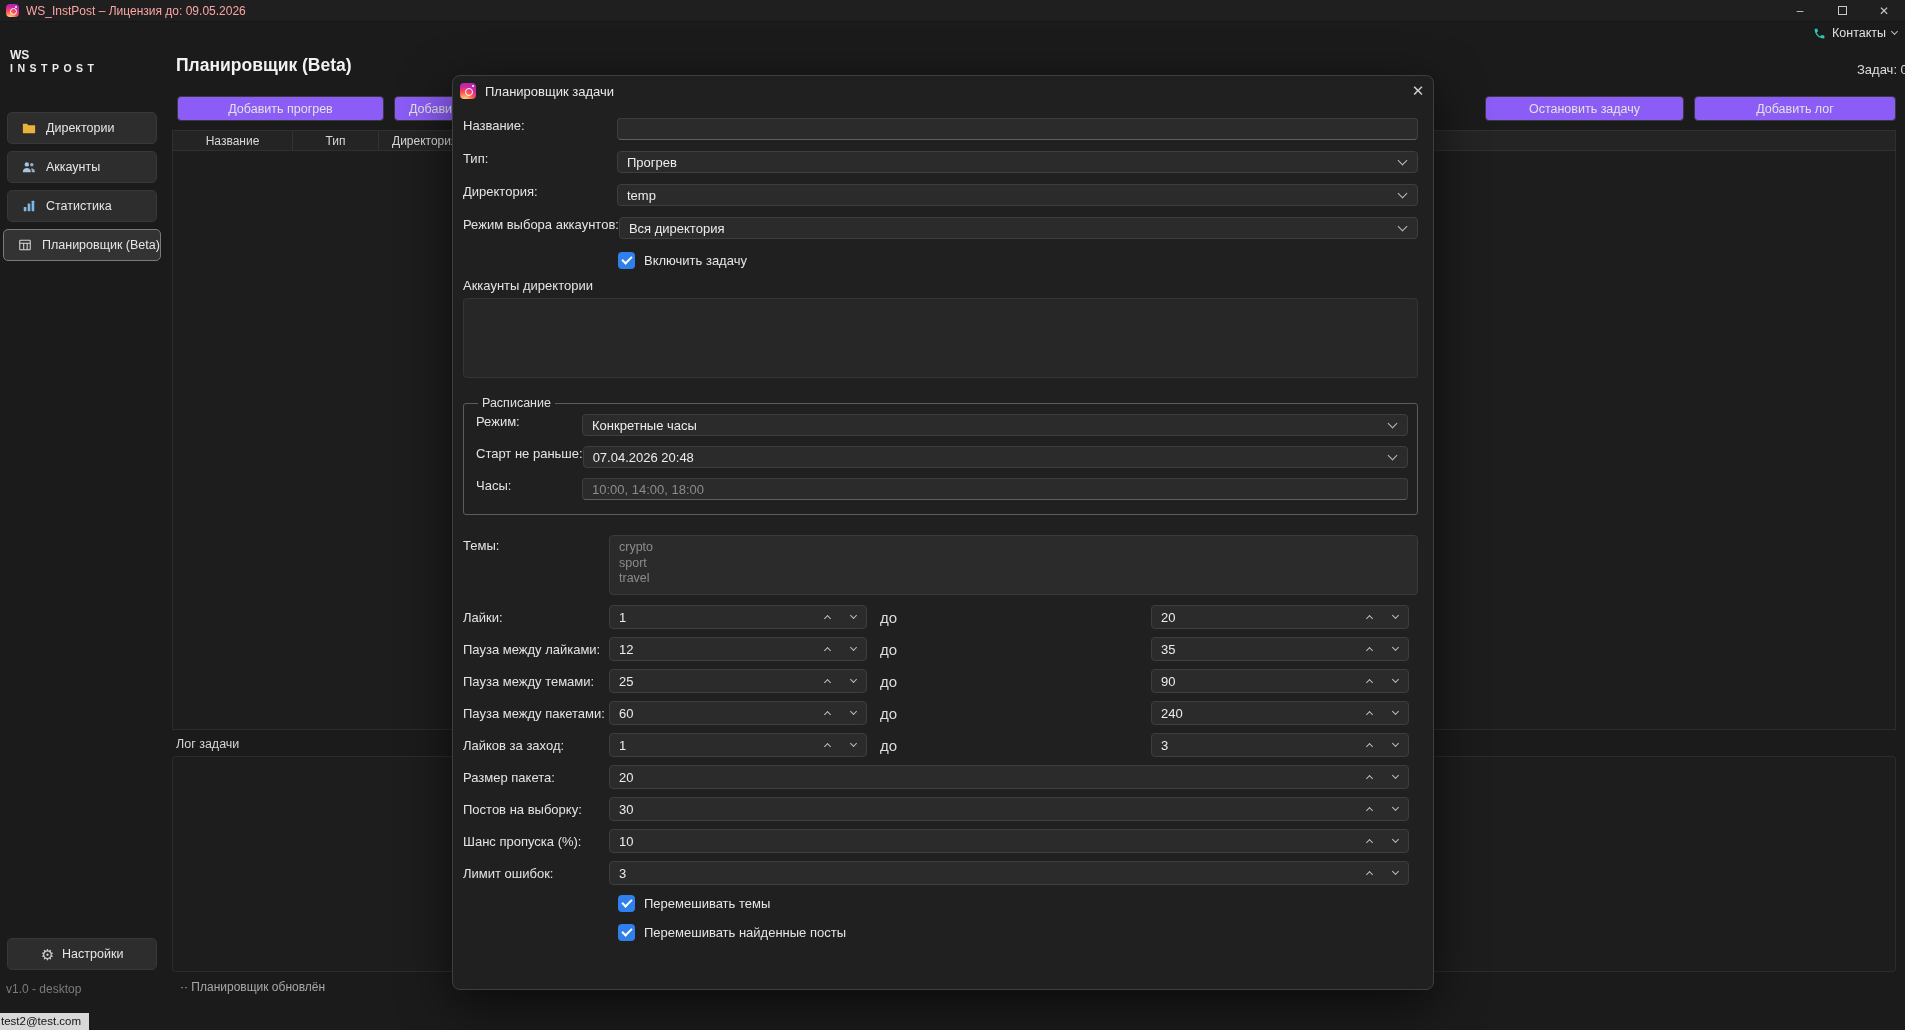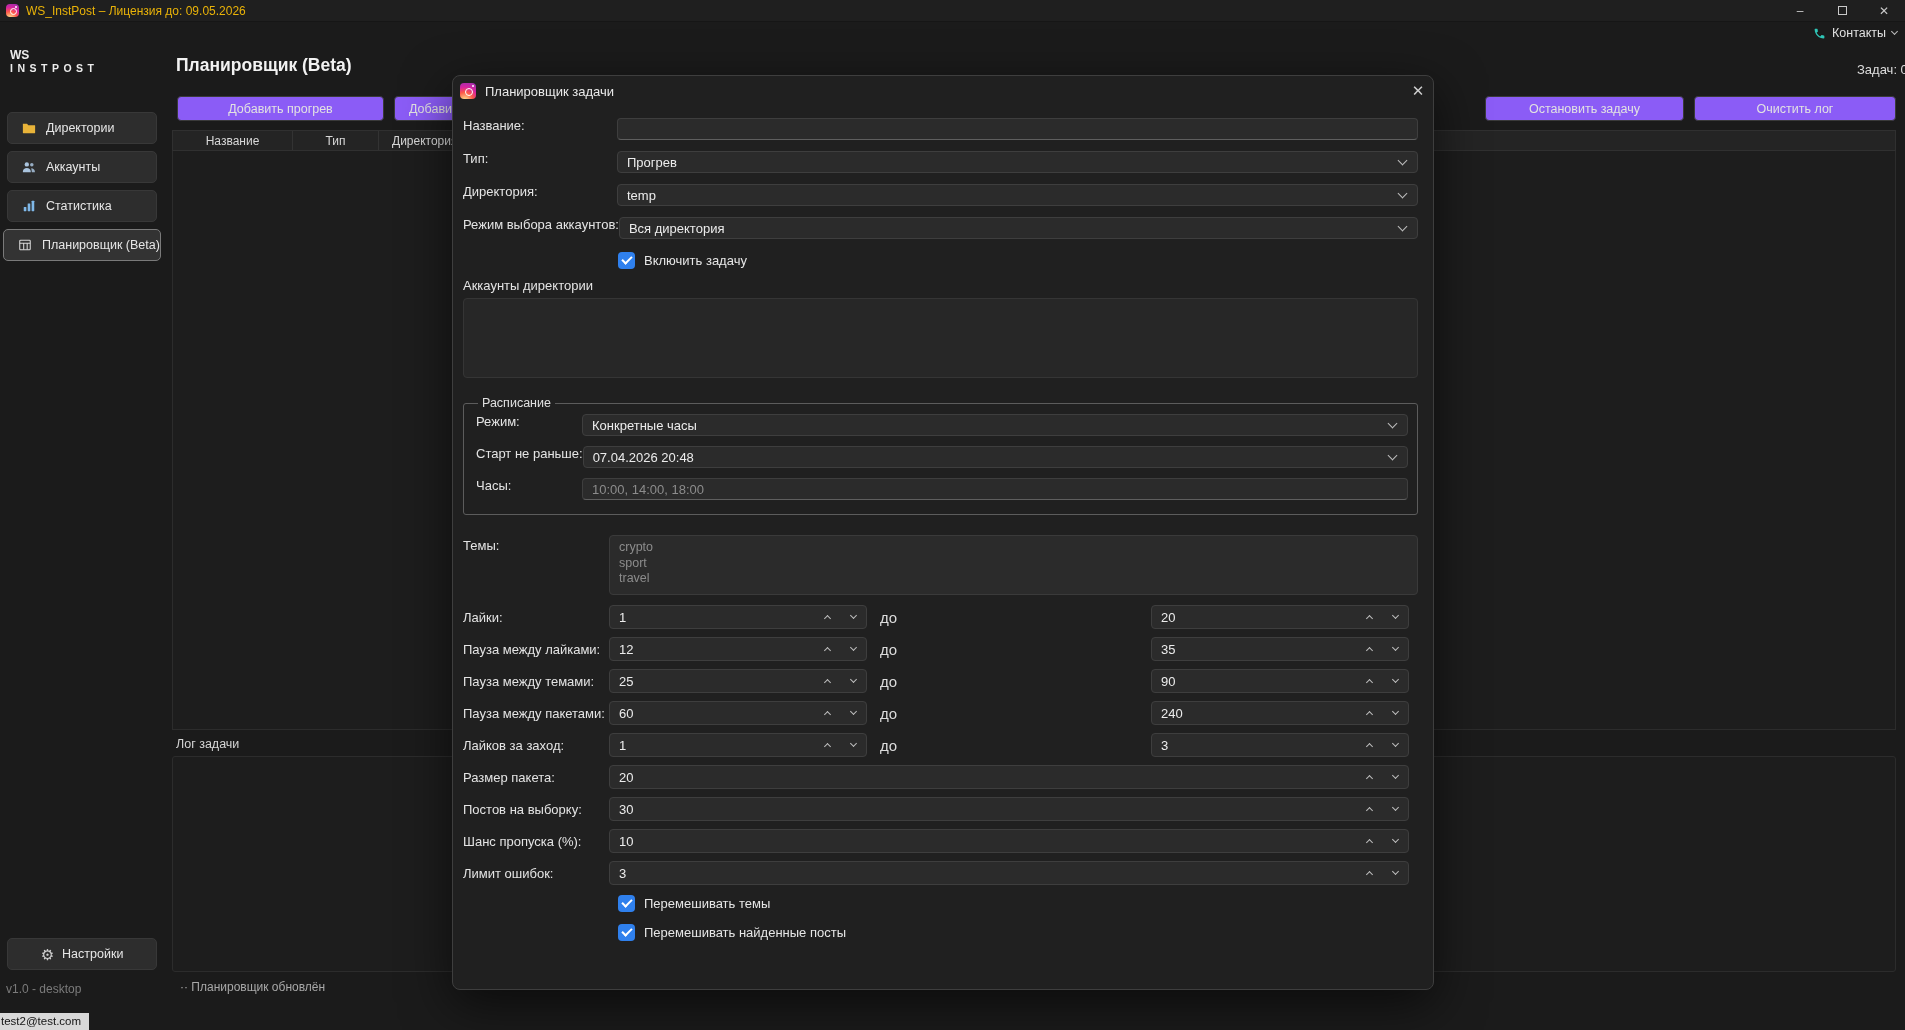--- a/index.html
+++ b/index.html
@@ -3,21 +3,21 @@
 <meta charset="utf-8">
 <style>
   * { box-sizing: border-box; }
   html,body { margin:0; padding:0; width:1905px; height:1030px; overflow:hidden;
     background:#1b1b1b; font-family:"Liberation Sans", sans-serif; color:#e4e4e4; }
   .app { position:relative; width:1905px; height:1030px; }
 
   
   .titlebar { position:absolute; left:0; top:0; width:1905px; height:22px;
     background:#1f1f1f; display:flex; align-items:center; border-bottom:1px solid #161616; }
-  .tb-title { font-size:12px; color:#eab308; margin-left:7px; }
+  .tb-title { font-size:12px; color:#fca5a5; margin-left:7px; }
   .tb-controls { margin-left:auto; display:flex; height:100%; }
   .win-btn { width:42px; height:100%; display:flex; align-items:center; justify-content:center;
     color:#c9c9c9; font-size:12px; }
   .max-glyph { width:9px; height:9px; border:1px solid #c9c9c9; display:inline-block; }
 
   
   .ig-icon { width:13px; height:13px; border-radius:4px; position:relative; flex:none;
     background:radial-gradient(circle at 30% 110%, #fdf497 0%, #fd5949 40%, #d6249f 65%, #9b2fae 95%); }
   .ig-icon::before { content:""; position:absolute; left:29%; top:29%; width:42%; height:42%;
     border:1px solid #fff; border-radius:50%; }
@@ -201,21 +201,21 @@
     <div class="version">v1.0 - desktop</div>
     <div class="email-chip">test2@test.com</div>
   </div>
 
   <div class="page-title">Планировщик (Beta)</div>
   <div class="tasks-counter">Задач: 0</div>
 
   <div class="tbtn" style="left:177px;width:207px">Добавить прогрев</div>
   <div class="tbtn left-align" style="left:394px;width:140px">Добавить</div>
   <div class="tbtn" style="left:1485px;width:199px">Остановить задачу</div>
-  <div class="tbtn" style="left:1694px;width:202px">Очистить лог</div>
+  <div class="tbtn" style="left:1694px;width:202px">Добавить лог</div>
 
   <div class="table-head">
     <span class="th-cell th1">Название</span>
     <span class="th-cell th2">Тип</span>
     <span class="th-cell th3">Директория</span>
   </div>
   <div class="table-body"></div>
 
   <div class="log-label">Лог задачи</div>
   <div class="log-box"></div>

